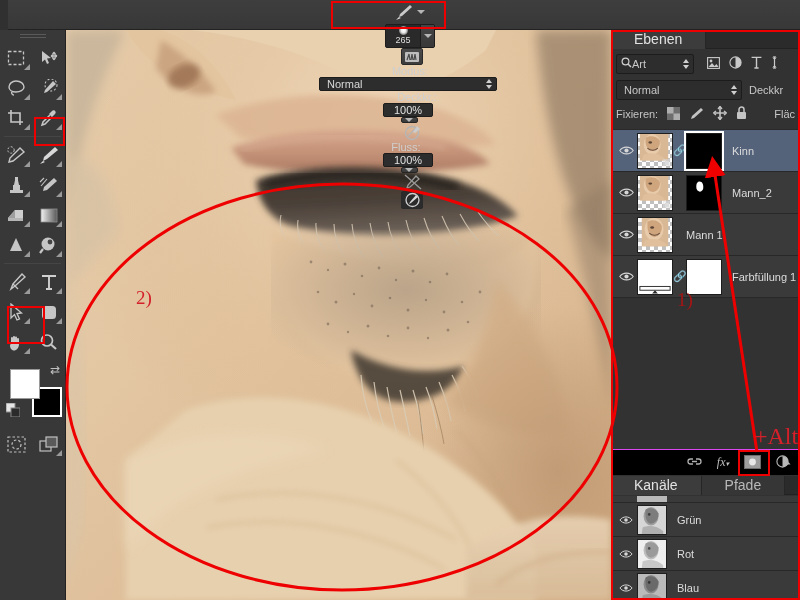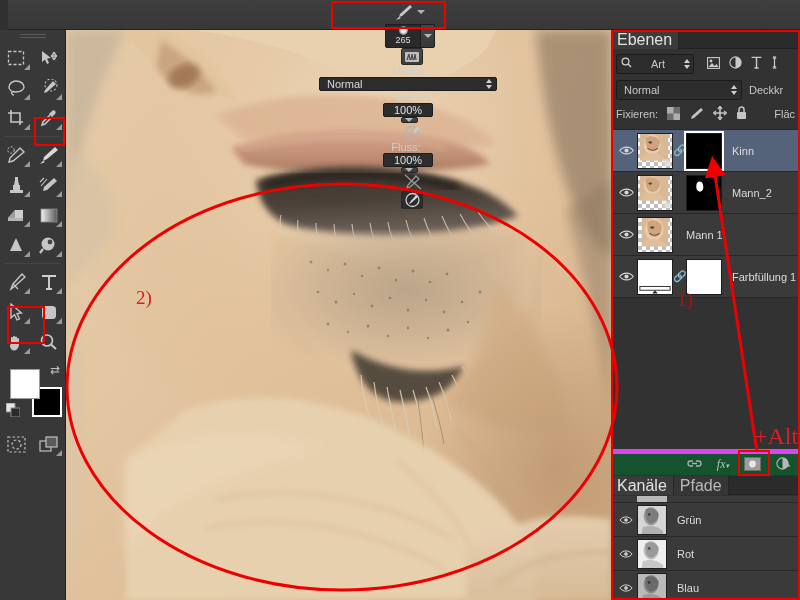--- a/index.html
+++ b/index.html
@@ -84,27 +84,27 @@
   
   .canvas {
     position:absolute; left:66px; top:30px; width:545px; height:570px;
     overflow:hidden; background:#cfa982;
   }
   .photo { position:absolute; left:0; top:0; width:545px; height:570px; }
 
   
   .panel-col { position:absolute; left:611px; top:30px; width:189px; height:570px; background:#323232; }
   .tabbar { display:flex; height:19px; background:#2b2b2b; border-bottom:1px solid #222; }
-  .tab { padding:0 6px; height:19px; line-height:19px; font-size:16px; color:#b9b9b9;
+  .tab { padding:0 23px; height:19px; line-height:19px; font-size:14px; color:#b9b9b9;
     background:#363636; border-right:1px solid #262626; }
   .tab.active { background:#3c3c3c; color:#e2e2e2; }
   .tab-fill { flex:1; background:#2b2b2b; }
   .filter-row { display:flex; align-items:center; height:26px; padding:3px 5px 0; }
   .filter-sel { display:flex; align-items:center; height:20px; width:78px;
-    background:#2d2d2d; border:1px solid #1c1c1c; border-radius:2px; padding:0 4px; gap:19px; }
+    background:#2d2d2d; border:1px solid #1c1c1c; border-radius:2px; padding:0 4px; gap:0; }
   .filter-icons { display:flex; align-items:center; gap:9px; margin-left:13px; color:#c9c9c9; }
   .blend-row { display:flex; align-items:center; height:26px; padding:3px 5px 0; gap:7px; }
   .blend-sel { display:flex; align-items:center; justify-content:space-between;
     height:20px; width:126px; background:#2d2d2d; border:1px solid #1c1c1c;
     border-radius:2px; padding:0 4px 0 7px; }
   .lock-row { display:flex; align-items:center; height:24px; padding:2px 5px 0; gap:9px; }
   .lock-row .lbl { font-size:11px; color:#c4c4c4; }
   .layers-list { margin-top:4px; border-top:1px solid #2a2a2a; }
   .layer-row { display:flex; align-items:center; height:42px;
     border-bottom:1px solid #282828; background:#3a3a3a; padding-left:4px; }
@@ -763,22 +763,22 @@
             <rect x="2" y="28" width="32" height="4" fill="#ffffff" stroke="#2b2b2b" stroke-width="1"></rect>
             <path d="M18 32 L15 35.5 L21 35.5 Z" fill="#2b2b2b"></path>
           </svg>
         </span>
         <span class="link-ico">🔗</span>
         <span class="mask-thumb white"></span>
         <span class="layer-name">Farbfüllung 1</span>
       </div>
     </div>
 
-    <div style="position:absolute; left:0; top:419px; width:189px; height:26px; background:#14532d;
-                border-top:5px solid #d946ef; display:flex; align-items:center;
+    <div style="position:absolute; left:0; top:419px; width:189px; height:26px; background:#000000;
+                border-top:1px solid #d946ef; display:flex; align-items:center;
                 justify-content:flex-end; gap:15px; padding-right:8px;">
       <span>
         <svg width="15" height="11" viewBox="0 0 15 11">
           <path d="M6 3 L3.5 3 A2.5 2.5 0 0 0 3.5 8 L6 8 M9 3 L11.5 3 A2.5 2.5 0 0 1 11.5 8 L9 8 M5 5.5 L10 5.5" fill="none" stroke="#b0b0b0" stroke-width="1.3"></path>
         </svg>
       </span>
       <span style="font-family:'Liberation Serif',serif; font-style:italic; color:#bdbdbd; font-size:12px;">fx<span style="font-size:7px;">▾</span></span>
       <span>
         <svg width="17" height="14" viewBox="0 0 17 14">
           <rect x="0.5" y="0.5" width="16" height="13" fill="#9d9d9d" stroke="#6d6d6d" stroke-width="1"></rect>

